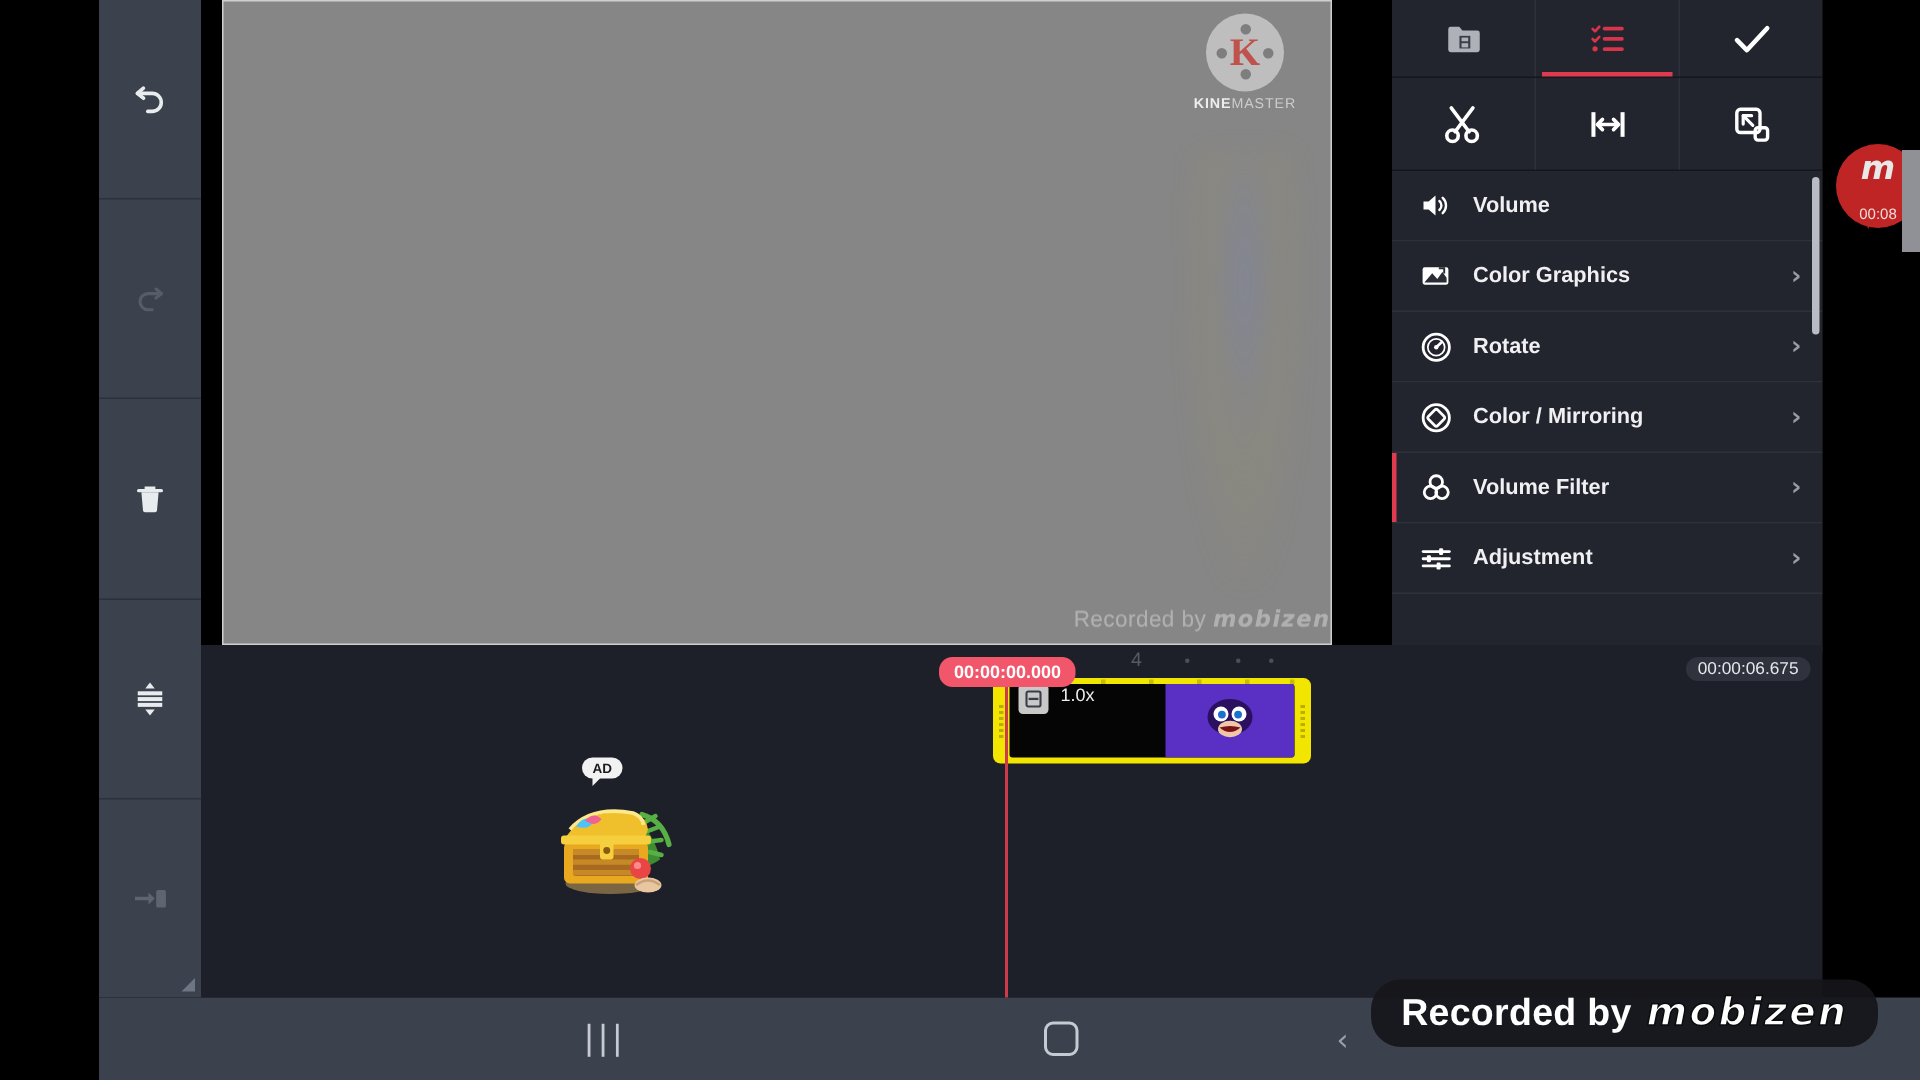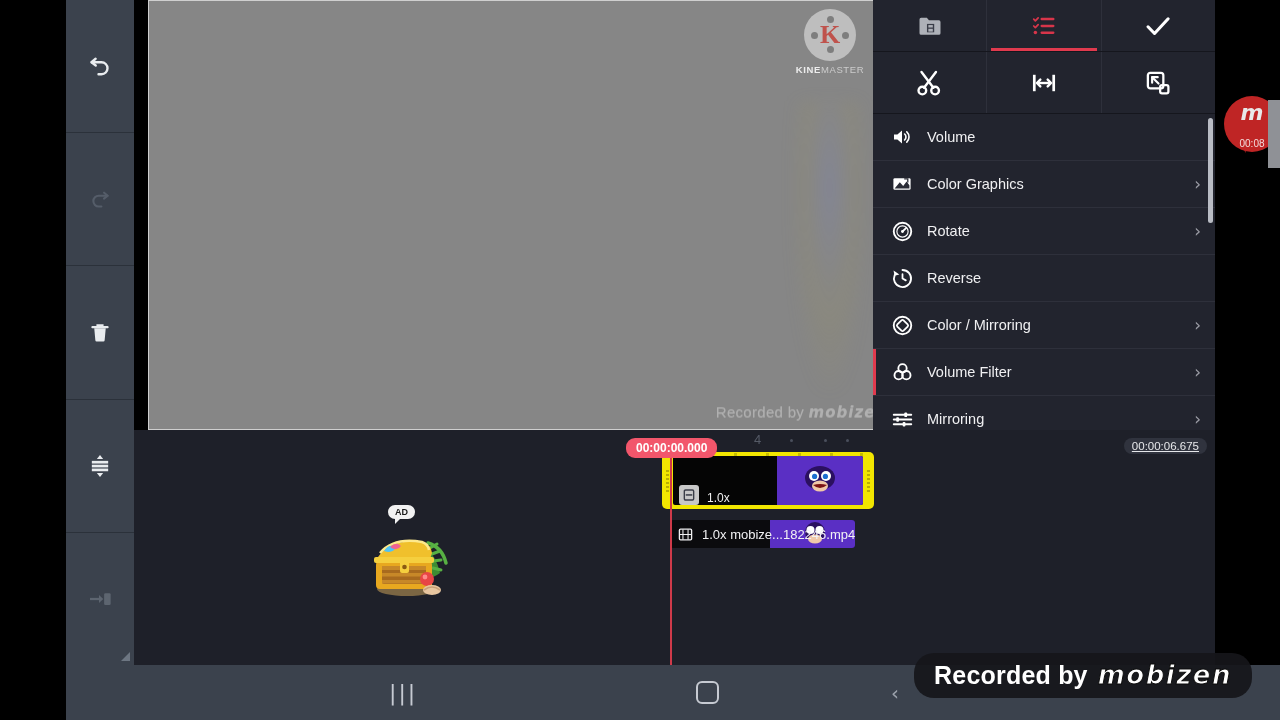--- a/index.html
+++ b/index.html
@@ -95,23 +95,24 @@
   }
   .mz-faint .logo {
     font-family: "DejaVu Sans", sans-serif;
     font-weight: bold; font-style: italic;
     letter-spacing: 1px;
   }
 
   
   .right-panel {
     position: absolute; right: 65px; top: 0;
-    width: 342px; height: 435px;
+    width: 287px; height: 435px;
     background: #22242e;
     overflow: hidden;
+    font-weight: bold;
   }
   .panel-tabs {
     height: 52px; display: flex; align-items: stretch;
     border-bottom: 1px solid #15161d;
   }
   .tab {
     flex: 1 1 0;
     display: flex; align-items: center; justify-content: center;
     position: relative;
     border-right: 1px solid #2e303b;
@@ -224,21 +225,20 @@
     border-radius: 9px;
     white-space: nowrap;
     z-index: 12;
   }
   .time-right {
     position: absolute; right: 8px; top: 8px;
     background: #30333e; color: #e6e7ea;
     font-size: 11.5px;
     padding: 2px 8px; border-radius: 9px;
     white-space: nowrap;
-    text-decoration: underline;
   }
   .playhead {
     position: absolute; left: 536px; top: 10px;
     width: 2px; height: 225px;
     background: #cf3a4a;
     z-index: 11;
   }
 
   
   .clip-sel {
@@ -248,21 +248,21 @@
     border-radius: 5px;
     padding: 4px 11px;
     z-index: 10;
   }
   .clip-sel-inner {
     width: 100%; height: 100%;
     background: #050505;
     border-radius: 2px;
     position: relative;
     overflow: hidden;
-    display: flex; align-items: flex-end;
+    display: flex; align-items: flex-start;
   }
   .clip-badge {
     width: 20px; height: 20px;
     background: #c8c8c8;
     border-radius: 3px;
     margin-left: 6px; flex: none;
     display: flex; align-items: center; justify-content: center;
   }
   .clip-speed {
     color: #efefef; font-size: 12px; margin-left: 8px;
@@ -546,30 +546,20 @@
             <circle cx="12" cy="12" r="8.4" fill="none" stroke="#fff" stroke-width="1.8"></circle>
             <circle cx="12" cy="12" r="5.4" fill="none" stroke="#fff" stroke-width="1.1"></circle>
             <path d="M12 12 L15.6 8.6" stroke="#fff" stroke-width="1.7" stroke-linecap="round"></path>
             <circle cx="12" cy="12" r="1.4" fill="#fff"></circle>
           </svg>
         </span>
         <span class="menu-label">Rotate</span>
         <span class="chev">›</span>
       </div>
 
-      <div class="menu-item">
-        <span class="menu-ico">
-          <svg width="25" height="25" viewBox="0 0 24 24">
-            <path d="M12 3.8 a8.2 8.2 0 1 1 -7.5 4.9" fill="none" stroke="#fff" stroke-width="1.8" stroke-linecap="round"></path>
-            <path d="M3.4 4.4 L4.3 9.3 L9.0 8.2 Z" fill="#fff"></path>
-            <path d="M12 7.8 V12 L15.2 13.8" fill="none" stroke="#fff" stroke-width="1.7" stroke-linecap="round" stroke-linejoin="round"></path>
-          </svg>
-        </span>
-        <span class="menu-label">Reverse</span>
-      </div>
 
       <div class="menu-item">
         <span class="menu-ico">
           <svg width="25" height="25" viewBox="0 0 24 24">
             <circle cx="12" cy="12" r="8.4" fill="none" stroke="#fff" stroke-width="1.8"></circle>
             <rect x="7.8" y="7.8" width="8.4" height="8.4" rx="1.4" transform="rotate(45 12 12)" fill="none" stroke="#fff" stroke-width="1.7"></rect>
           </svg>
         </span>
         <span class="menu-label">Color / Mirroring</span>
         <span class="chev">›</span>
@@ -591,21 +581,21 @@
         <span class="menu-ico">
           <svg width="25" height="25" viewBox="0 0 24 24">
             <path d="M3.6 7.4 H20.4" stroke="#fff" stroke-width="1.8" stroke-linecap="round"></path>
             <path d="M3.6 12 H20.4" stroke="#fff" stroke-width="1.8" stroke-linecap="round"></path>
             <path d="M3.6 16.6 H20.4" stroke="#fff" stroke-width="1.8" stroke-linecap="round"></path>
             <rect x="13.8" y="5.2" width="2.6" height="4.4" rx="0.8" fill="#fff"></rect>
             <rect x="6.0" y="9.8" width="2.6" height="4.4" rx="0.8" fill="#fff"></rect>
             <rect x="12.2" y="14.4" width="2.6" height="4.4" rx="0.8" fill="#fff"></rect>
           </svg>
         </span>
-        <span class="menu-label">Mirroring</span>
+        <span class="menu-label">Adjustment</span>
         <span class="chev">›</span>
       </div>
     </div>
 
     <div class="panel-scroll"></div>
   </div>
 
   <div class="mz-tail"></div>
   <div class="mz-bubble">
     <div class="m">m</div>
@@ -656,37 +646,20 @@
             <circle cx="31" cy="15" r="5" fill="#fff"></circle>
             <circle cx="19.6" cy="15.4" r="2.6" fill="#1d6fd0"></circle>
             <circle cx="30.4" cy="15.4" r="2.6" fill="#1d6fd0"></circle>
             <ellipse cx="25" cy="25" rx="8" ry="5.5" fill="#f0c8a8"></ellipse>
             <path d="M18 24 q7 6 14 0 q-7 -2 -14 0 Z" fill="#7a1414"></path>
           </svg>
         </div>
       </div>
     </div>
 
-    <div class="clip-audio">
-      <div class="athumb">
-        <svg width="44" height="28" viewBox="0 0 44 28">
-          <circle cx="22" cy="12" r="10" fill="#2b1060"></circle>
-          <circle cx="17.5" cy="10" r="4" fill="#fff"></circle>
-          <circle cx="26.5" cy="10" r="4" fill="#fff"></circle>
-          <ellipse cx="22" cy="19" rx="7" ry="4.5" fill="#f0c8a8"></ellipse>
-        </svg>
-      </div>
-      <div class="film">
-        <svg width="17" height="17" viewBox="0 0 24 24">
-          <rect x="3.4" y="4.4" width="17.2" height="15.2" rx="1.6" fill="none" stroke="#f0f0f2" stroke-width="1.9"></rect>
-          <path d="M8.4 4.8 V19.2 M15.6 4.8 V19.2 M3.8 12 H20.2" stroke="#f0f0f2" stroke-width="1.5"></path>
-        </svg>
-      </div>
-      <div class="fname">1.0x mobize...182246.mp4</div>
-    </div>
 
     <div class="ad-block">
       <div class="ad-badge">AD</div>
       <svg width="90" height="78" viewBox="0 0 90 78" style="position:absolute;left:0;top:16px">
         <ellipse cx="45" cy="68" rx="30" ry="7" fill="#c9a05a" opacity=".55"></ellipse>
         <path d="M62 26 q12 8 16 26 q-8 6 -16 4 Z" fill="#3e8d33"></path>
         <path d="M66 22 q14 4 18 20" stroke="#57b043" stroke-width="3.5" fill="none" stroke-linecap="round"></path>
         <path d="M68 27 l7 -4 M70 33 l8 -3 M71 40 l8 -1 M71 47 l8 2" stroke="#57b043" stroke-width="3" stroke-linecap="round"></path>
         <path d="M16 36 q14 -20 46 -14 q7 2 8 10 l-2 6 H16 Z" fill="#f0c02c"></path>
         <path d="M18 32 q14 -16 42 -11 q6 2 7 8" fill="none" stroke="#fde98c" stroke-width="2.5"></path>

